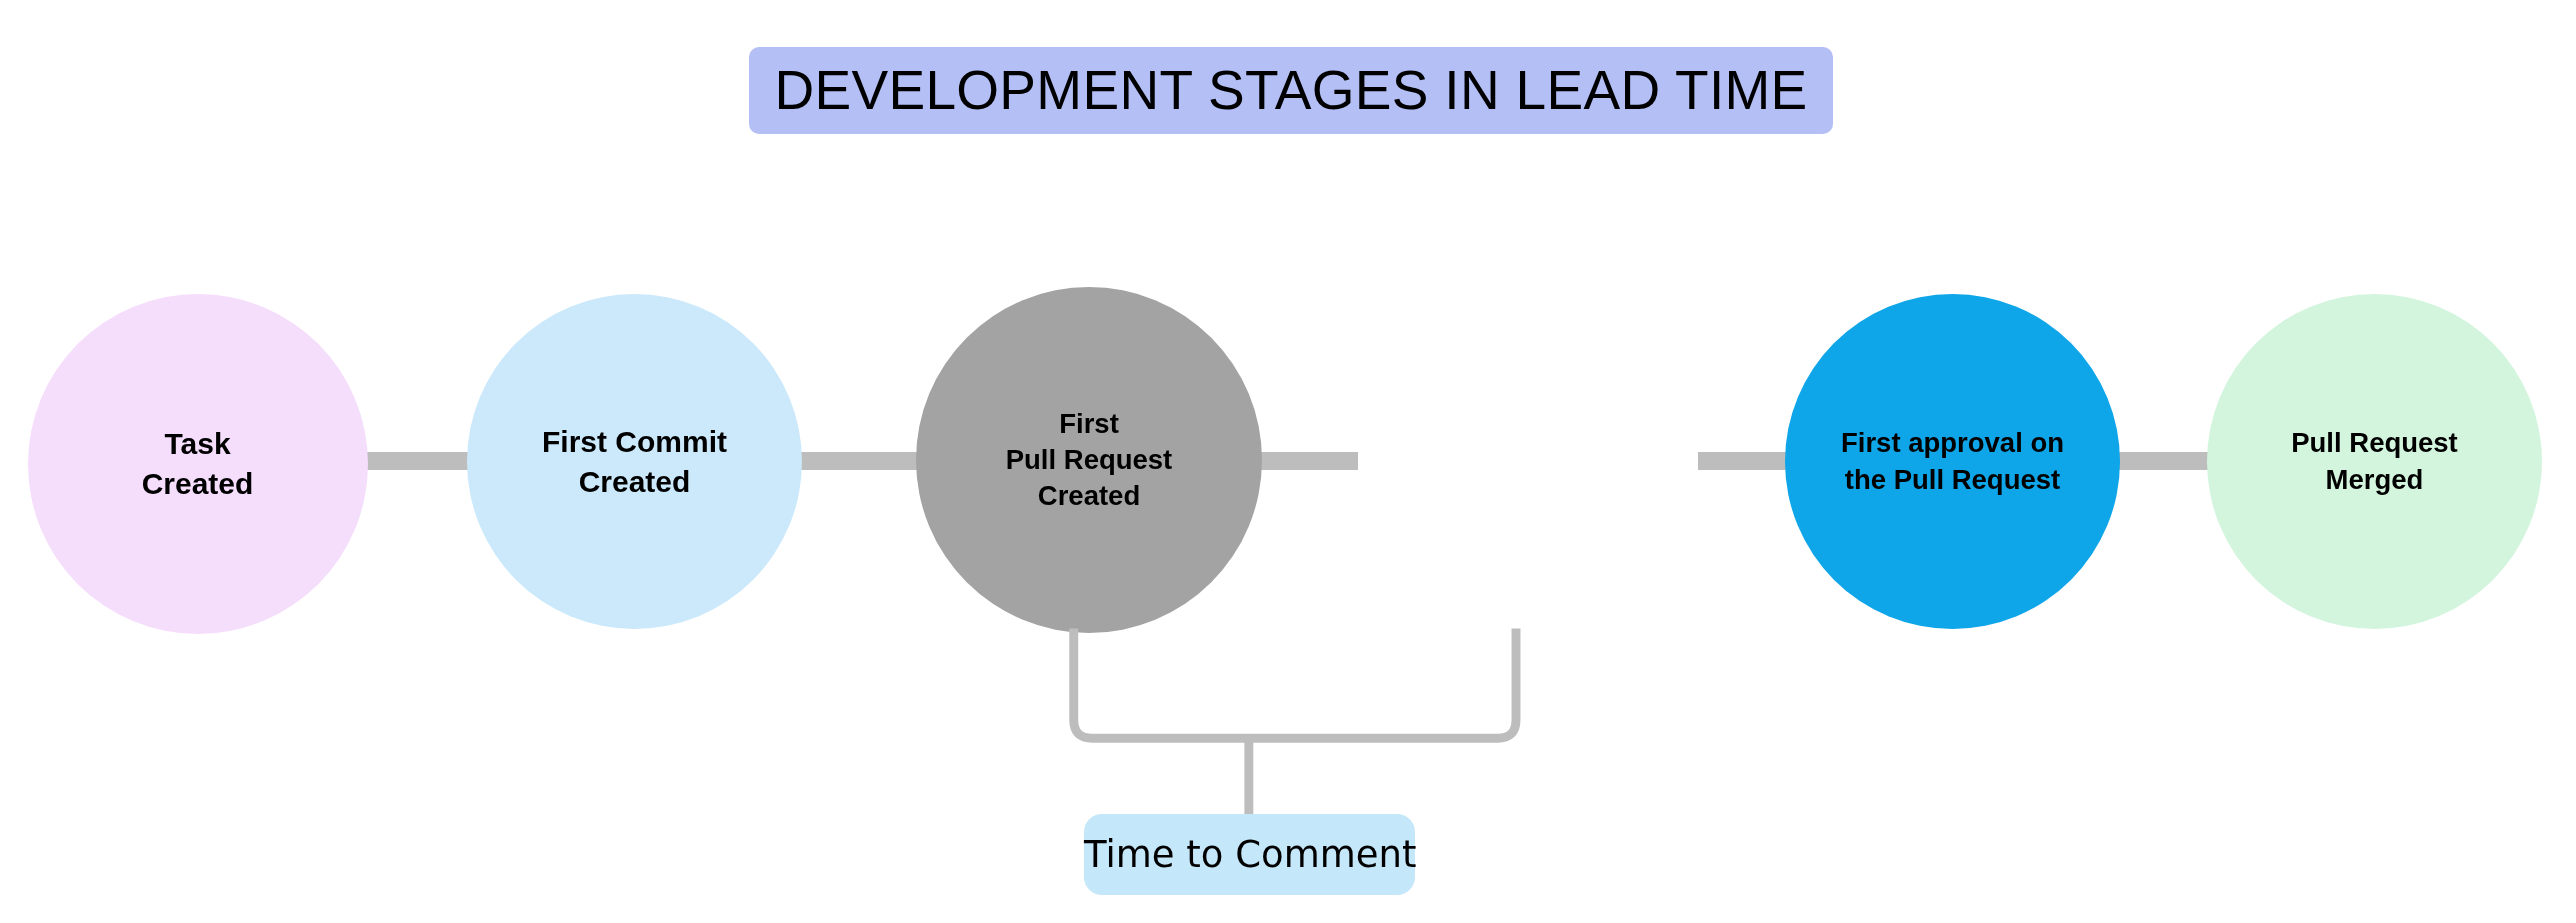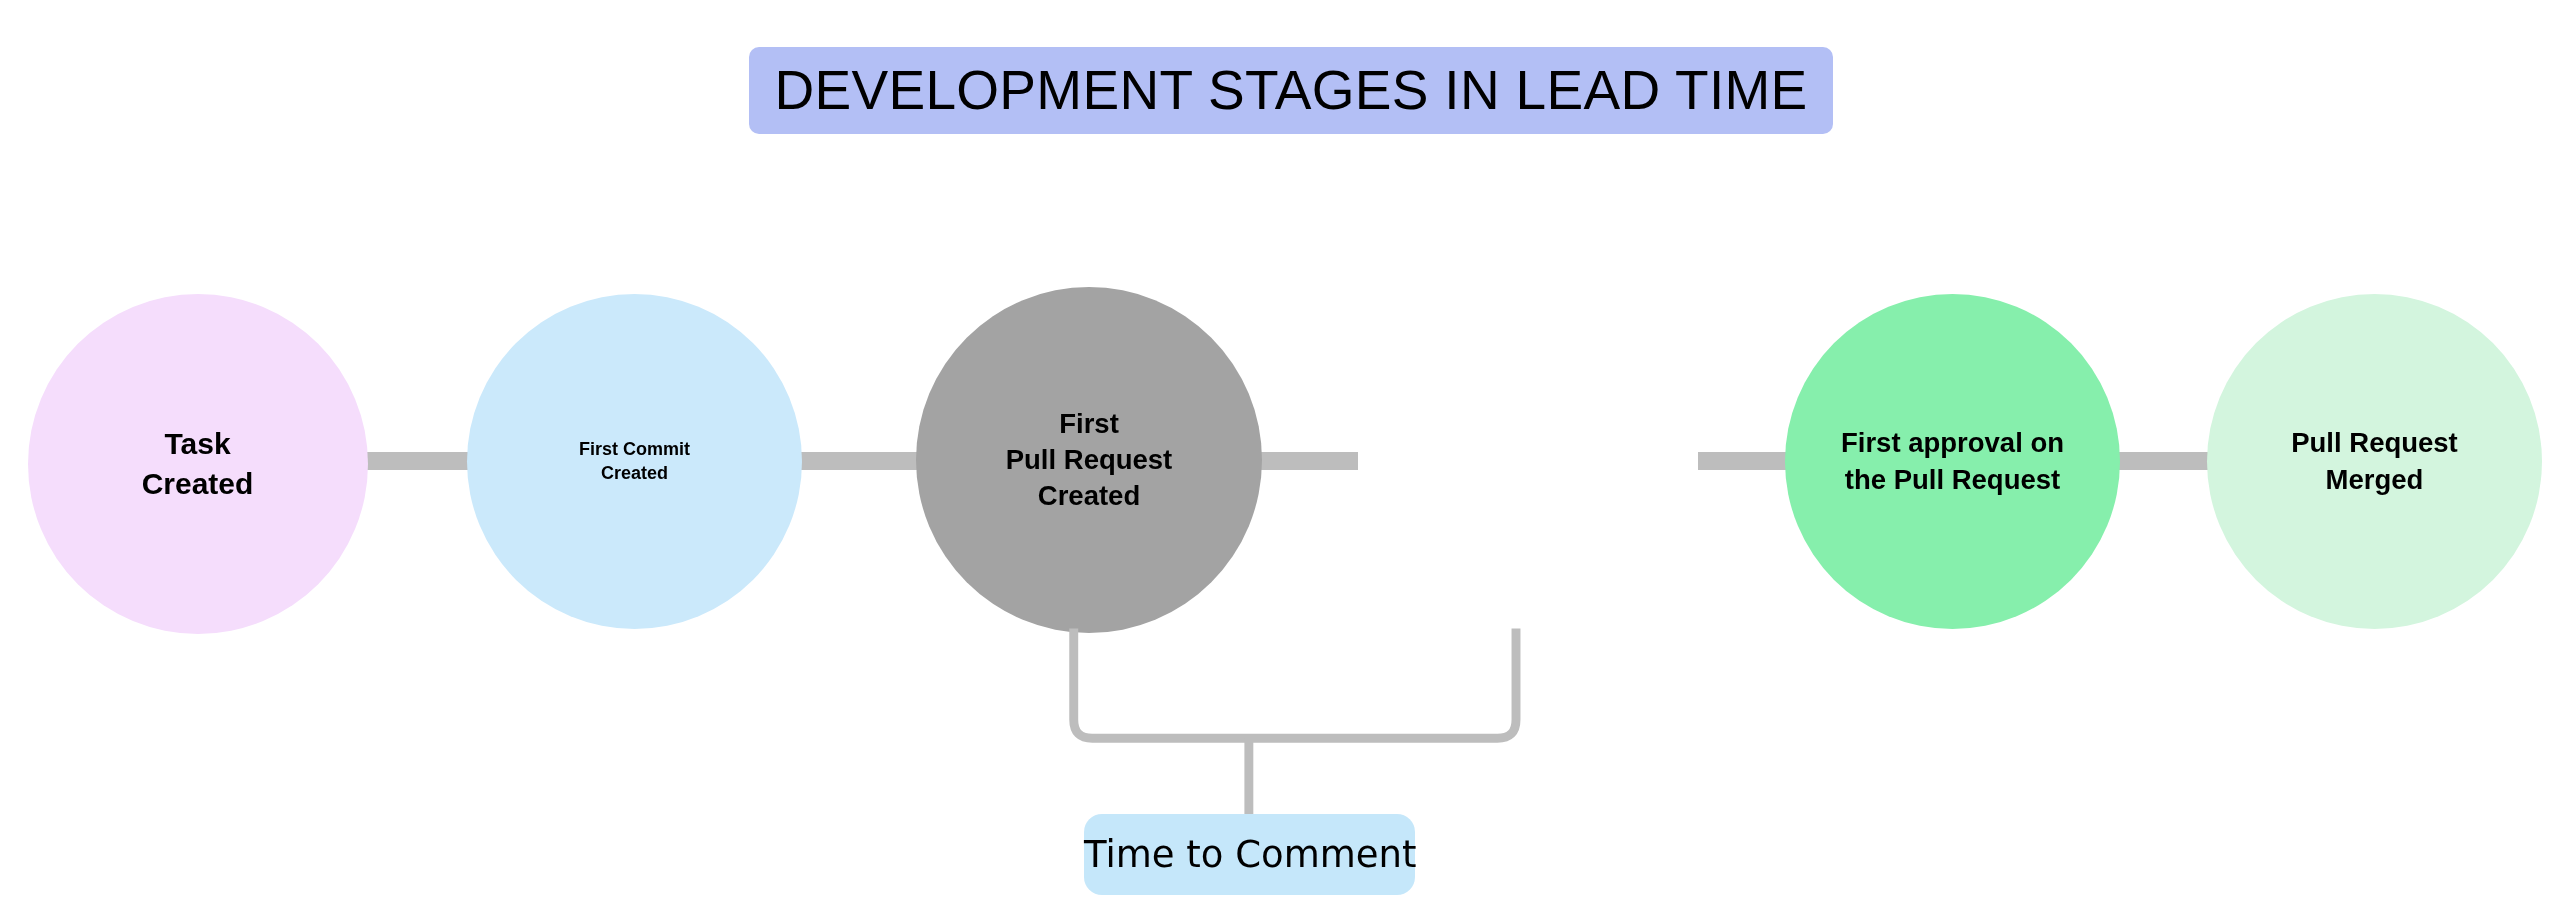--- a/index.html
+++ b/index.html
@@ -69,25 +69,25 @@
     color: #000000;
     line-height: 1.32;
     white-space: pre-line;
     padding: 0 15px;
   }
 
   .node-1 { left: 27.5px;   top: 294px; width: 340px; height: 340px; background: #f5ddfc; }
   .node-2 { left: 467px;  top: 294px; width: 335px; height: 335px; background: #cbe9fb; }
   .node-3 { left: 916px; top: 287px; width: 346px; height: 346px; background: #a3a3a3; }
   .node-4 { left: 1355px; top: 287px; width: 346px; height: 346px; background: #cbe9fb; }
-  .node-5 { left: 1785px; top: 294px; width: 335px; height: 335px; background: #86efac; }
+  .node-5 { left: 1785px; top: 294px; width: 335px; height: 335px; background: #0ea5e9; }
   .node-6 { left: 2207px; top: 294px; width: 335px; height: 335px; background: #d3f5de; }
 
   .node-1 .node-label { font-size: 30px; }
-  .node-2 .node-label { font-size: 18px; }
+  .node-2 .node-label { font-size: 30px; }
   .node-3 .node-label { font-size: 27.5px; }
   .node-4 .node-label { font-size: 27.5px; }
   .node-5 .node-label { font-size: 27.5px; }
   .node-6 .node-label { font-size: 27.5px; }
 
   
   #bracket {
     position: absolute;
     left: 0;
     top: 0;

